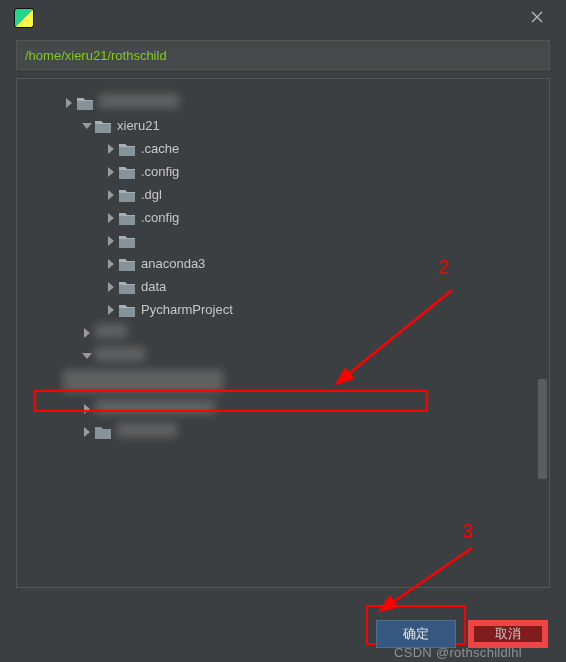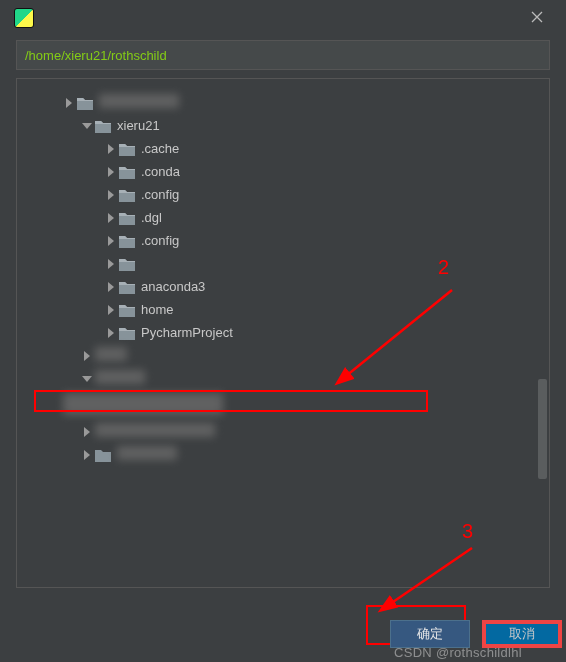--- a/index.html
+++ b/index.html
@@ -98,29 +98,29 @@
     font-weight: 400;
     font-family: Arial, sans-serif;
     pointer-events: none;
   }
   .arrow {
     position: absolute;
     pointer-events: none;
   }
   .footer {
     position: absolute;
-    bottom: 14px; right: 4px;
+    bottom: 14px; right: 18px;
     display: flex; gap: 12px;
   }
   .btn {
     min-width: 80px; height: 28px;
     display: flex; align-items: center; justify-content: center;
     font-size: 13px;
-    border: 4px solid #ef4444;
-    background: #0369a1;
+    border: 6px solid #ef4444;
+    background: #7f1d1d;
     color: #c8c8c8;
     cursor: pointer;
   }
   .btn.primary {
     background: #365880;
     border: 1px solid #4c708c;
     color: #e8e8e8;
   }
   .watermark {
     position: absolute;
@@ -204,33 +204,20 @@
           <span class="indent" style="width:88px"></span>
           <span class="chev">
             <svg viewBox="0 0 10 10">
               <path d="M2 0 L8 5 L2 10 Z"></path>
             </svg>
           </span>
           <span class="folder-icon"><svg viewBox="0 0 16 14">
               <path fill="#87939a" d="M0 2h6l2 2h8v10H0z"></path>
               <path fill="#a7b0b6" d="M0 2h6l2 2h8v1H0z"></path>
             </svg></span>
-          <span class="label">.conda</span>
-        </div>
-        <div class="node">
-          <span class="indent" style="width:88px"></span>
-          <span class="chev">
-            <svg viewBox="0 0 10 10">
-              <path d="M2 0 L8 5 L2 10 Z"></path>
-            </svg>
-          </span>
-          <span class="folder-icon"><svg viewBox="0 0 16 14">
-              <path fill="#87939a" d="M0 2h6l2 2h8v10H0z"></path>
-              <path fill="#a7b0b6" d="M0 2h6l2 2h8v1H0z"></path>
-            </svg></span>
           <span class="label">.config</span>
         </div>
         <div class="node">
           <span class="indent" style="width:88px"></span>
           <span class="chev">
             <svg viewBox="0 0 10 10">
               <path d="M2 0 L8 5 L2 10 Z"></path>
             </svg>
           </span>
           <span class="folder-icon"><svg viewBox="0 0 16 14">
@@ -281,21 +268,21 @@
           <span class="indent" style="width:88px"></span>
           <span class="chev">
             <svg viewBox="0 0 10 10">
               <path d="M2 0 L8 5 L2 10 Z"></path>
             </svg>
           </span>
           <span class="folder-icon"><svg viewBox="0 0 16 14">
               <path fill="#87939a" d="M0 2h6l2 2h8v10H0z"></path>
               <path fill="#a7b0b6" d="M0 2h6l2 2h8v1H0z"></path>
             </svg></span>
-          <span class="label">home</span>
+          <span class="label">data</span>
         </div>
         <div class="node">
           <span class="indent" style="width:88px"></span>
           <span class="chev">
             <svg viewBox="0 0 10 10">
               <path d="M2 0 L8 5 L2 10 Z"></path>
             </svg>
           </span>
           <span class="folder-icon"><svg viewBox="0 0 16 14">
               <path fill="#87939a" d="M0 2h6l2 2h8v10H0z"></path>

